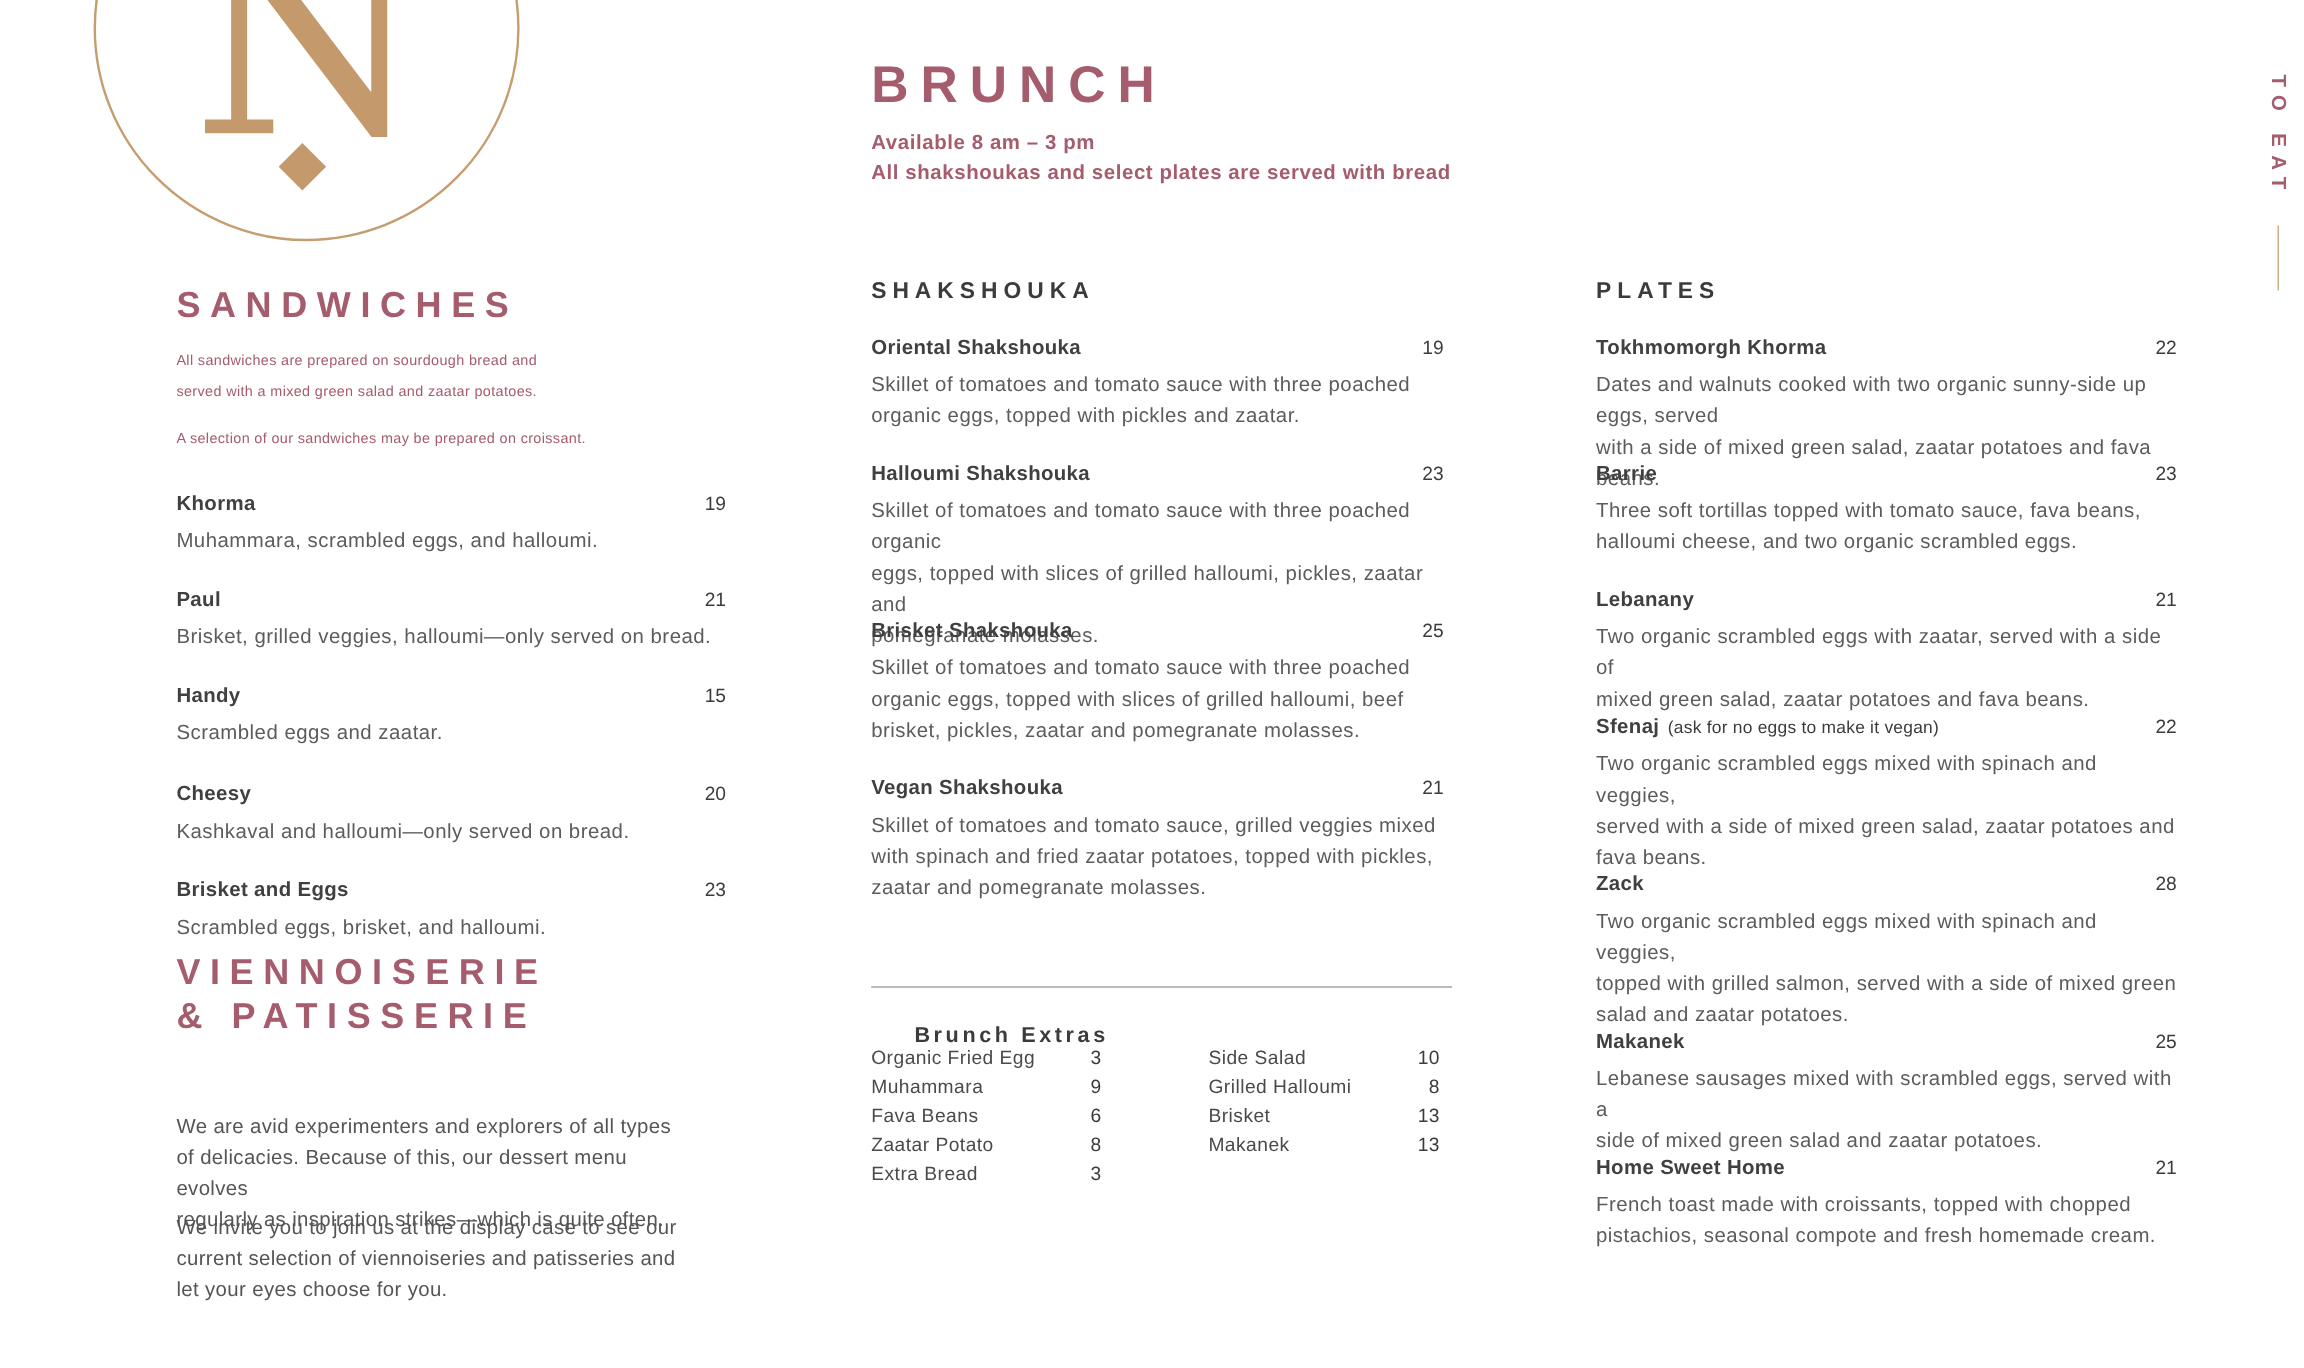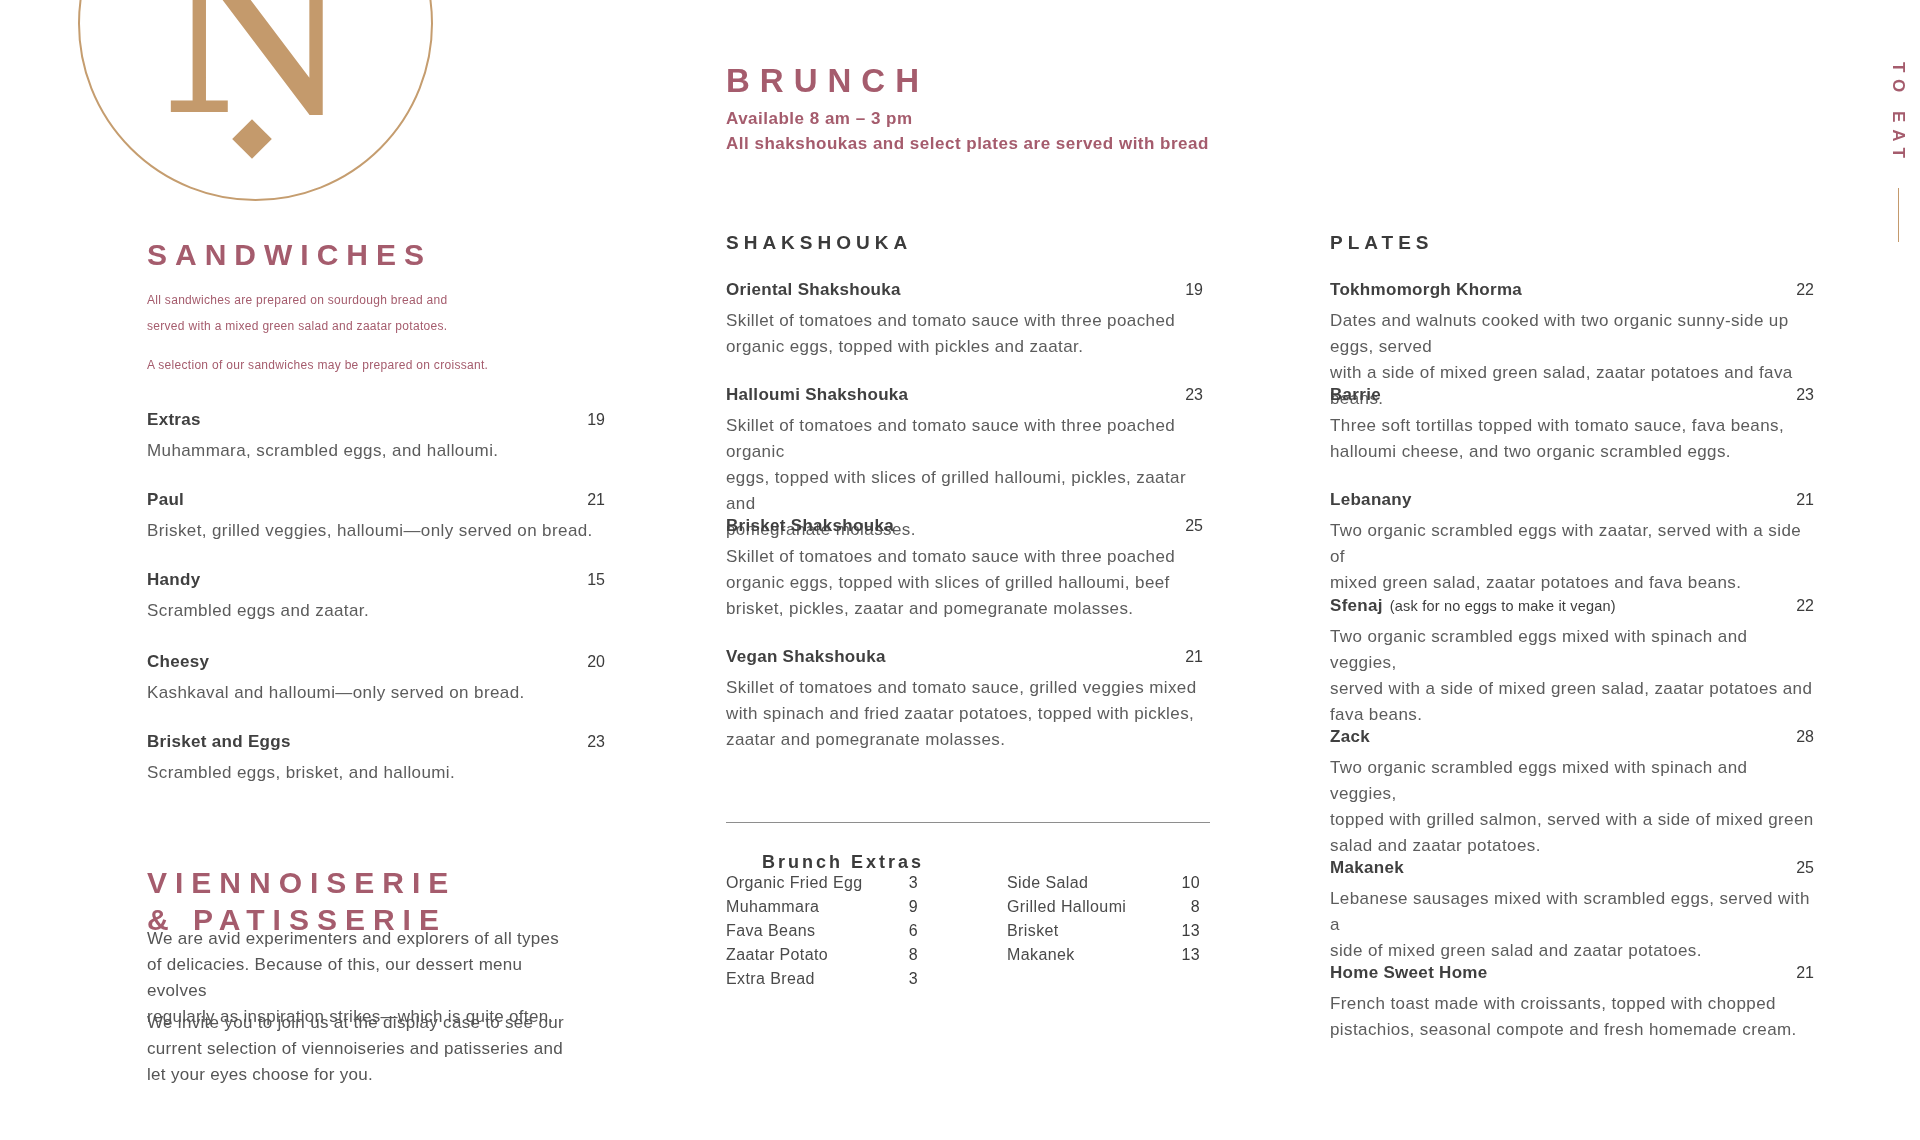--- a/index.html
+++ b/index.html
@@ -29,22 +29,22 @@
     position:absolute; left:1888px; top:62px; height:150px;
     writing-mode:vertical-rl; text-orientation:mixed;
     font-size:17px; font-weight:600; letter-spacing:7px; color:#A55C6D;
   }
   .side-line {
     position:absolute; left:1898px; top:188px; width:1px; height:54px;
     background:#C49A6C;
   }
   
   .brunch-title {
-    position:absolute; left:726px; top:62px;
-    font-size:33px; font-weight:600; letter-spacing:10px; color:#A55C6D;
+    position:absolute; left:726px; top:47px;
+    font-size:43px; font-weight:600; letter-spacing:10px; color:#A55C6D;
   }
   .brunch-sub {
     position:absolute; left:726px;
     font-size:17px; font-weight:600; letter-spacing:0.5px; color:#A55C6D;text-align:center;
   }
   .rose-section-title {
     position:absolute; left:147px;
     font-size:30px; font-weight:700; letter-spacing:8px; color:#A55C6D;
     line-height:37px;
   }
@@ -113,21 +113,21 @@
   <div class="brunch-sub" style="top:109px;">Available 8 am – 3 pm</div>
   <div class="brunch-sub" style="top:134px;">All shakshoukas and select plates are served with bread</div>
 
   <div class="rose-section-title" style="top:236px;">SANDWICHES</div>
   <div class="rose-intro" style="top:287px;">All sandwiches are prepared on sourdough bread and
 served with a mixed green salad and zaatar potatoes.</div>
   <div class="rose-intro" style="top:352px;">A selection of our sandwiches may be prepared on croissant.</div>
 
   <div class="item" style="left:147px; top:410px; width:458px;">
     <div class="item-head">
-      <span class="item-name">Extras</span>
+      <span class="item-name">Khorma</span>
       <span class="item-price">19</span>
     </div>
     <div class="item-desc">Muhammara, scrambled eggs, and halloumi.</div>
   </div>
   <div class="item" style="left:147px; top:490px; width:458px;">
     <div class="item-head">
       <span class="item-name">Paul</span>
       <span class="item-price">21</span>
     </div>
     <div class="item-desc">Brisket, grilled veggies, halloumi—only served on bread.</div>
@@ -147,21 +147,21 @@
     <div class="item-desc">Kashkaval and halloumi—only served on bread.</div>
   </div>
   <div class="item" style="left:147px; top:732px; width:458px;">
     <div class="item-head">
       <span class="item-name">Brisket and Eggs</span>
       <span class="item-price">23</span>
     </div>
     <div class="item-desc">Scrambled eggs, brisket, and halloumi.</div>
   </div>
 
-  <div class="rose-section-title" style="top:864px;">
+  <div class="rose-section-title" style="top:792px;">
     <div>VIENNOISERIE</div>
     <div>&amp; PATISSERIE</div>
   </div>
   <div class="gray-para" style="top:926px;">We are avid experimenters and explorers of all types
 of delicacies. Because of this, our dessert menu evolves
 regularly as inspiration strikes—which is quite often.</div>
   <div class="gray-para" style="top:1010px;">We invite you to join us at the display case to see our
 current selection of viennoiseries and patisseries and
 let your eyes choose for you.</div>
 

